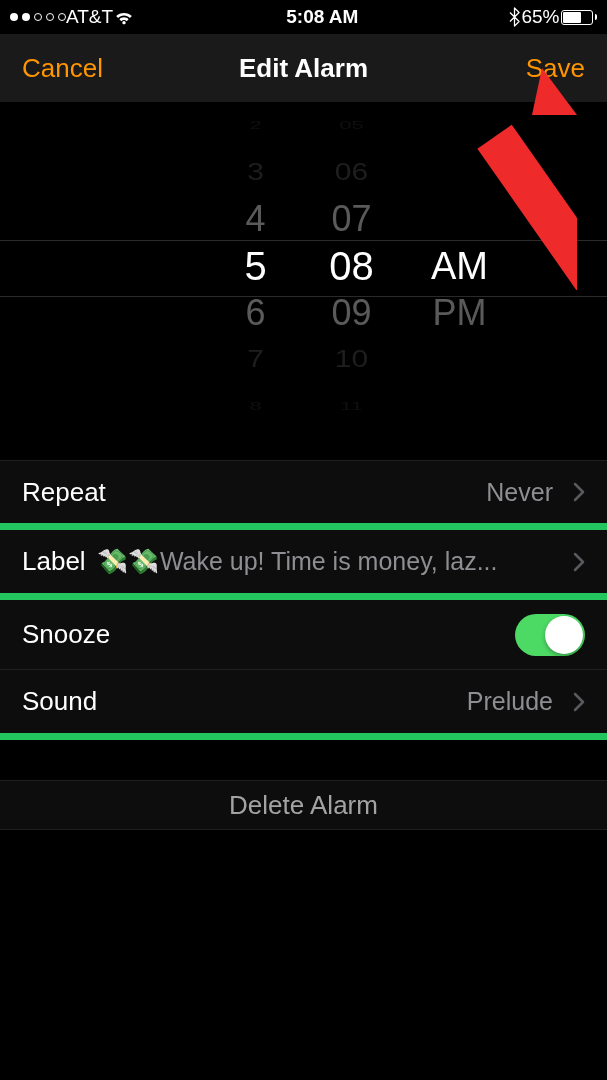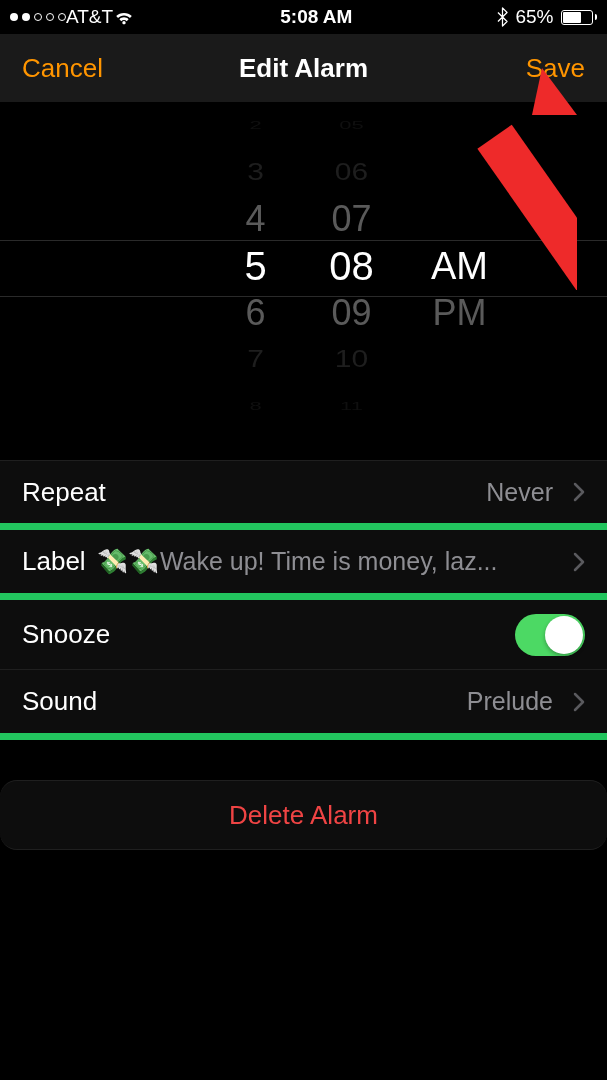--- a/index.html
+++ b/index.html
@@ -16,21 +16,21 @@
       font-size: 20px;
       background: #000;
     }
     .status-left { display: flex; align-items: center; gap: 0; }
     .signal-dots { display: flex; gap: 4px; align-items: center; }
     .dot { width: 8px; height: 8px; border-radius: 50%; background: #fff; }
     .dot.empty { background: transparent; border: 1.2px solid #fff; }
     .carrier { font-size: 19px; font-weight: 400; }
     .wifi-icon svg { width: 22px; height: 22px; display: block; }
     .status-center { font-size: 19px; font-weight: 600; }
-    .status-right { display: flex; align-items: center; gap: 7px; }
+    .status-right { display: flex; align-items: center; gap: 1px; }
     .bt-icon svg { width: 11px; height: 20px; display: block; }
     .batt-pct { font-size: 19px; }
     .batt-icon { display: flex; align-items: center; }
     .batt-body { width: 32px; height: 15px; border: 1.5px solid #fff; border-radius: 3px; position: relative; }
     .batt-fill { position: absolute; left: 1px; top: 1px; bottom: 1px; background: #fff; border-radius: 1px; }
     .batt-cap { width: 2.5px; height: 6px; background: #fff; margin-left: 2px; border-radius: 0 2px 2px 0; }
 
     
     .nav-bar {
       height: 68px;
@@ -127,30 +127,29 @@
       position: relative; margin-left: auto;
     }
     .switch-knob {
       position: absolute; right: 2px; top: 2px; width: 38px; height: 38px;
       border-radius: 50%; background: #fff; box-shadow: 0 2px 4px rgba(0,0,0,0.3);
     }
 
     
     .delete-gap { height: 40px; background: #000; }
     .delete-row {
-      height: 70px;
+      height: 50px;
       display: flex;
       align-items: center;
       justify-content: center;
       background: #0d0d0d;
       border-top: 1px solid #1f1f1f;
       border-bottom: 1px solid #1f1f1f;
-      color: #ef4444;
+      color: #a3a3a3;
       font-size: 26px;
-      border-radius: 17px;
     }
 
     
     .arrow-annotation {
       position: absolute;
       top: 60px;
       right: 30px;
       pointer-events: none;
     }
     .arrow-annotation svg { width: 170px; height: 230px; display: block; }

